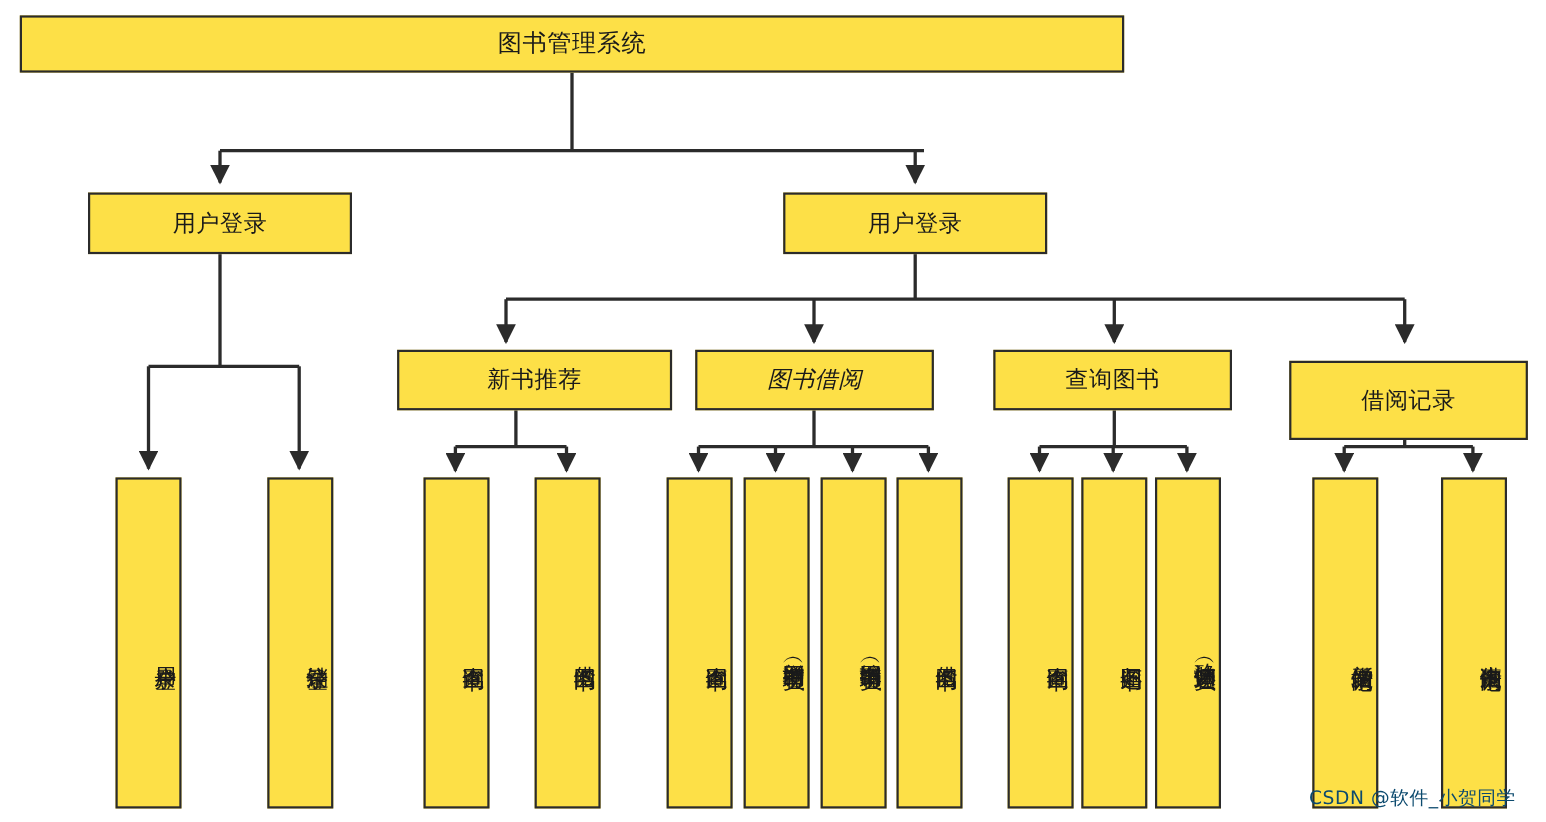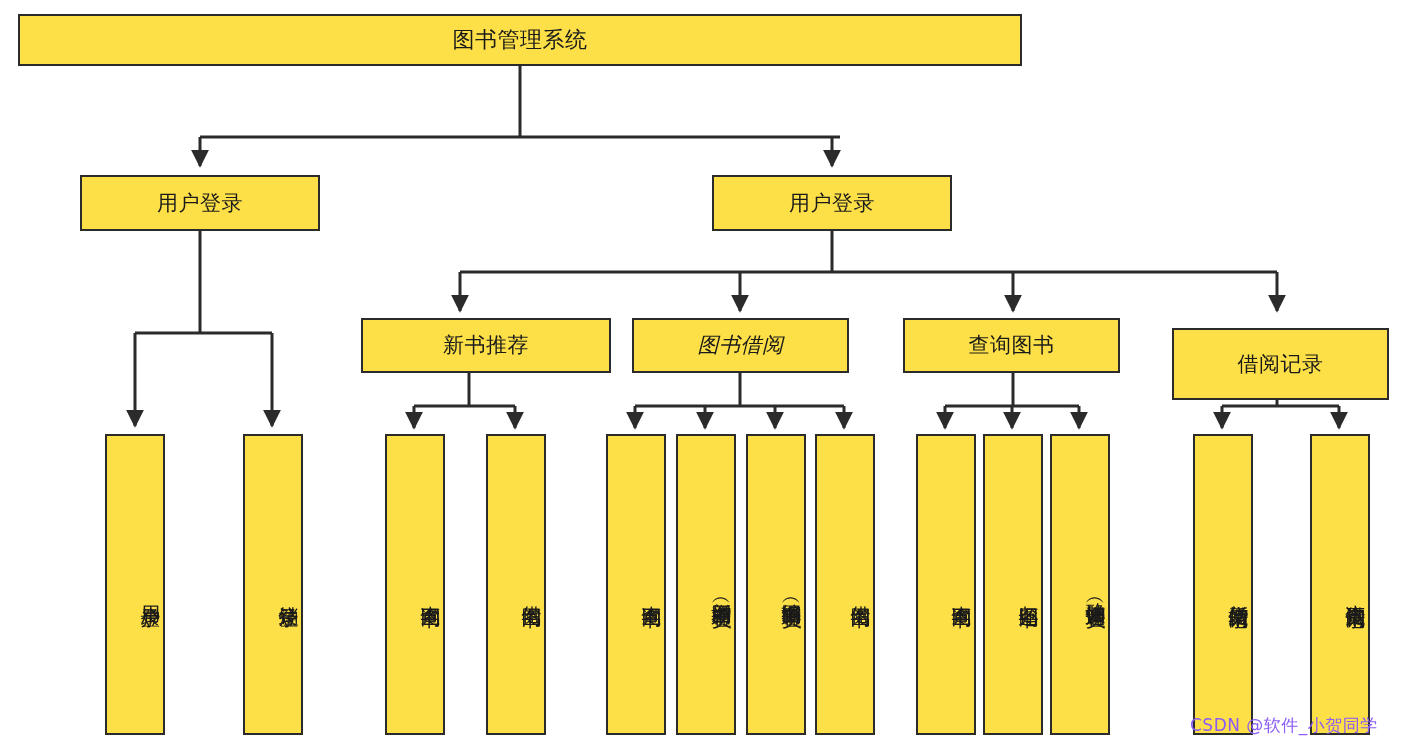--- a/index.html
+++ b/index.html
@@ -58,21 +58,21 @@
   }
   .node.leaf .vtext {
     writing-mode: vertical-rl;
     text-orientation: upright;
     display: block;
     margin-top: 14px;
   }
   .watermark {
     position: absolute;
     font-size: 17px;
-    color: #8b5cf6;
+    color: #0c4a6e;
     white-space: nowrap;
     letter-spacing: 0.5px;
     font-family: "DejaVu Sans", "Liberation Sans", sans-serif;
   }
 </style>
 </head>
 <body>
 
 <div id="canvas">
 

